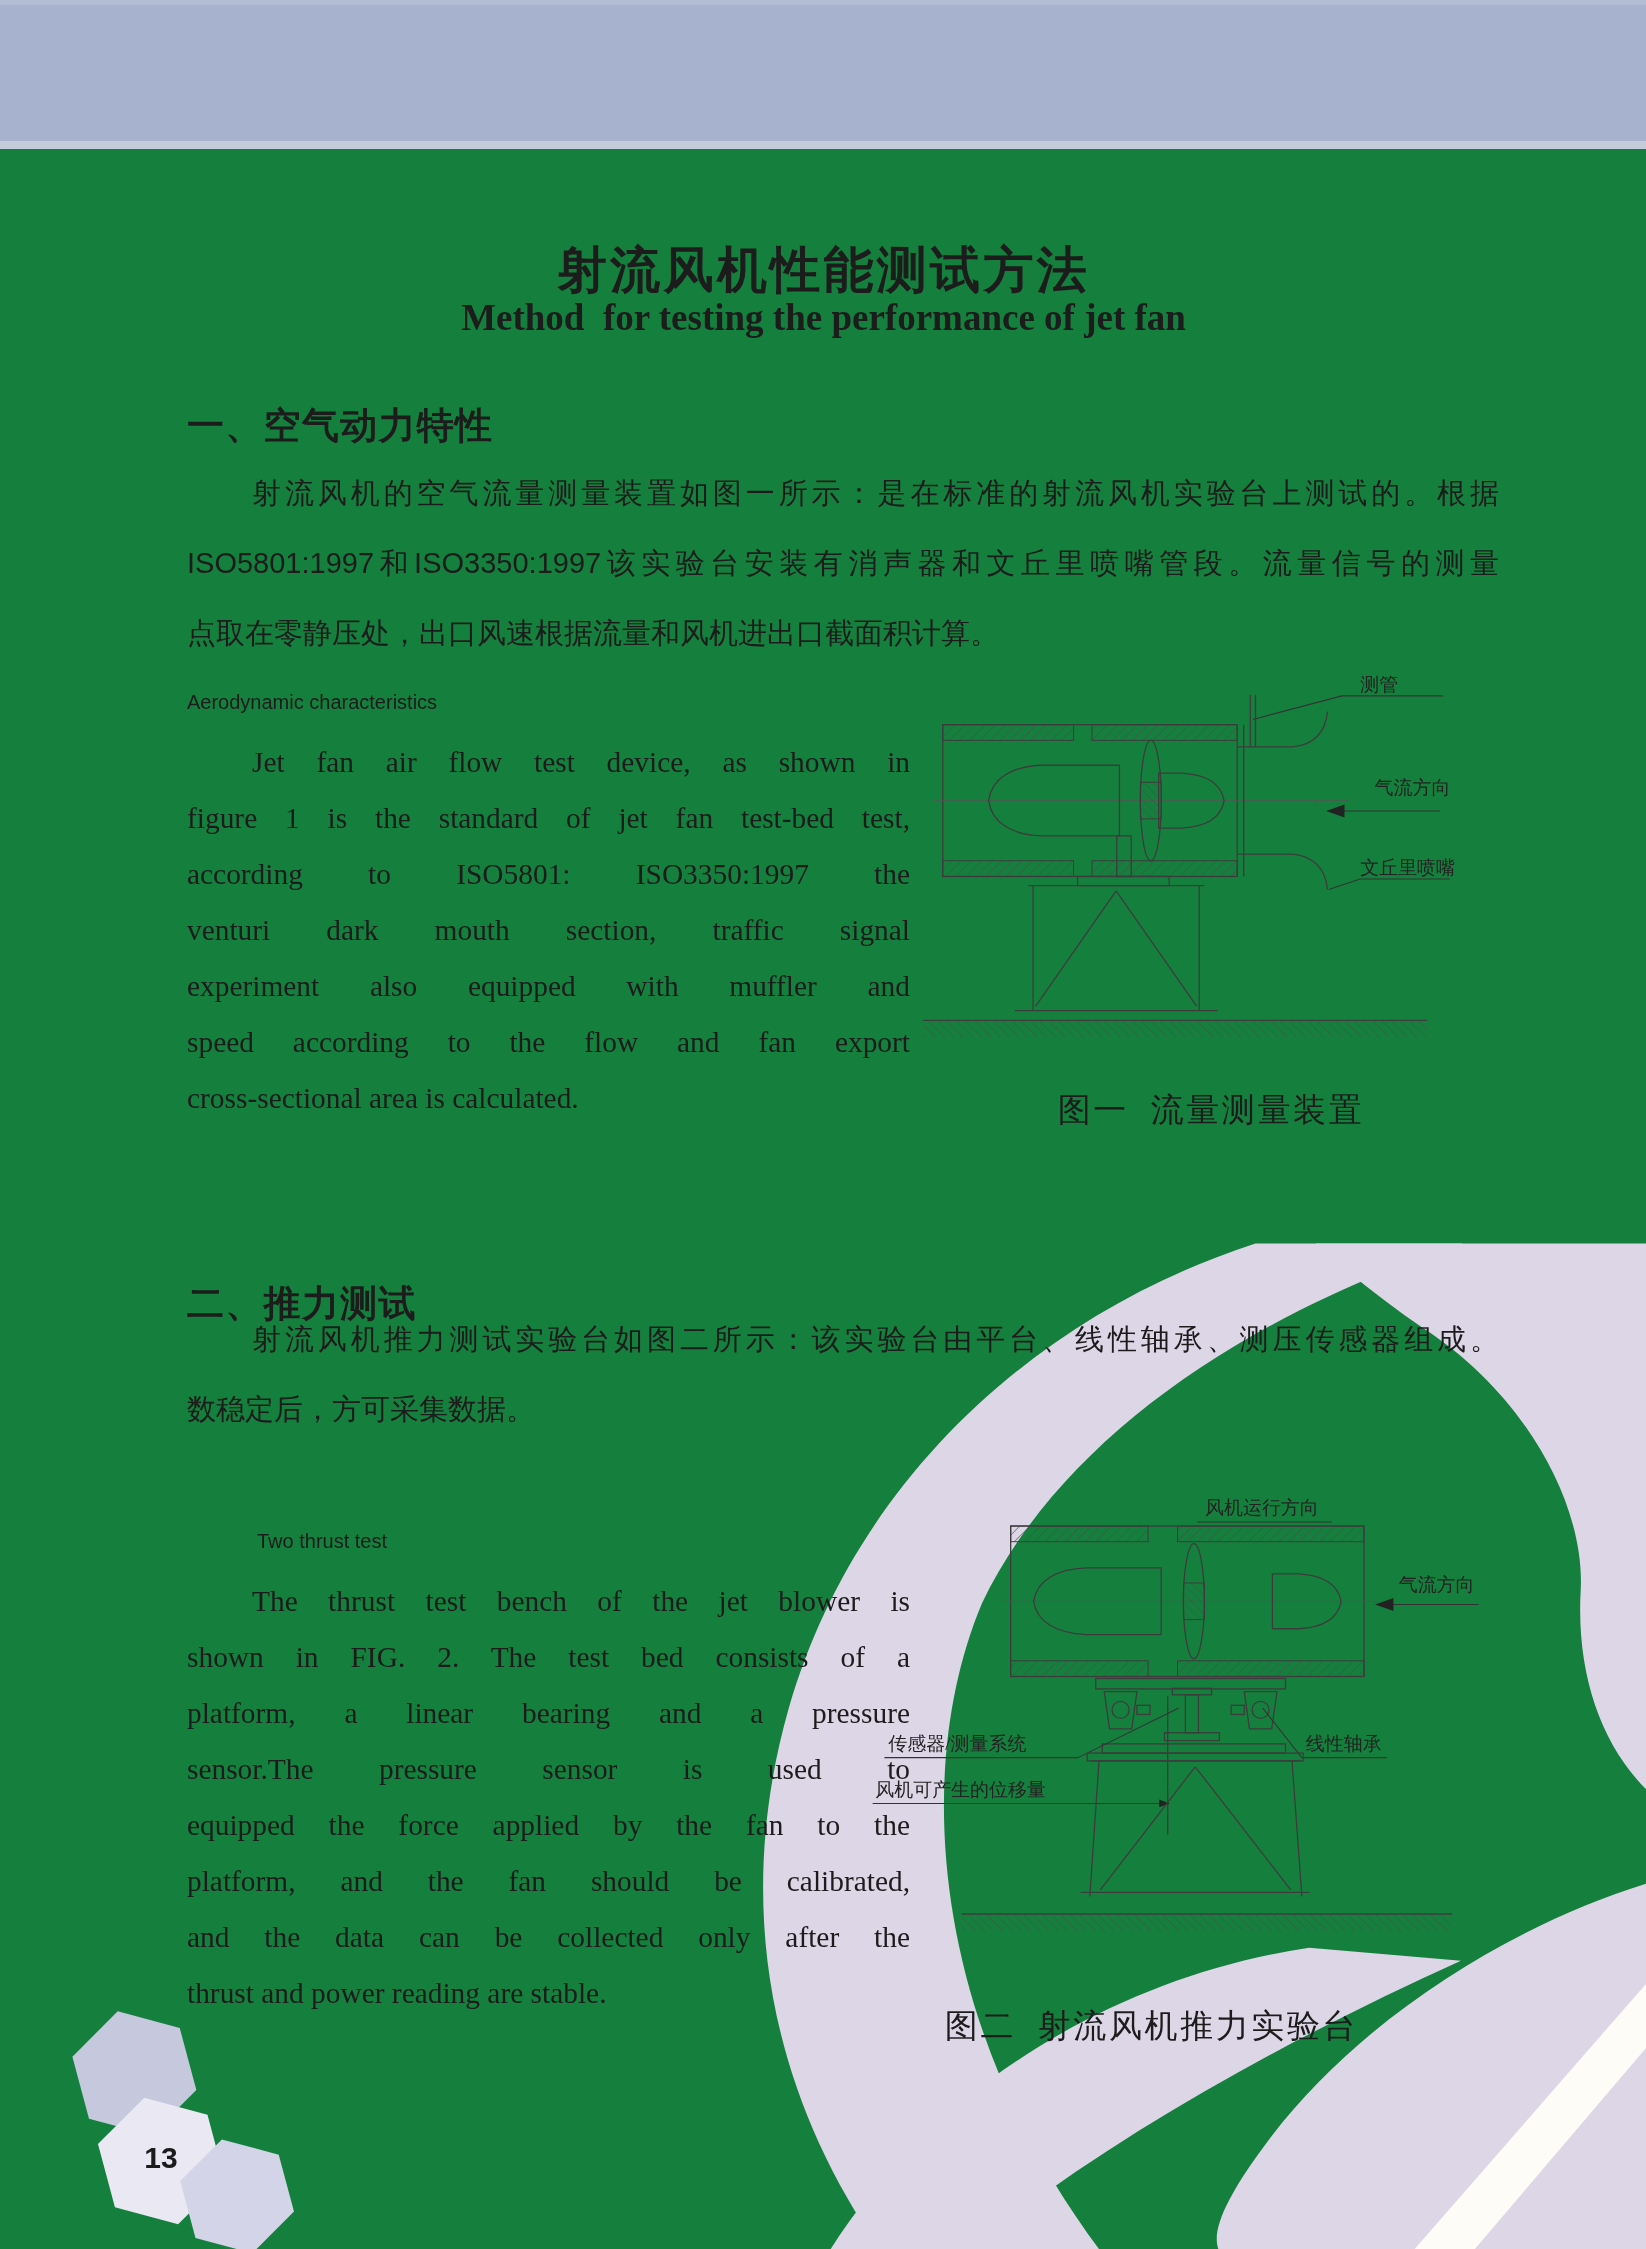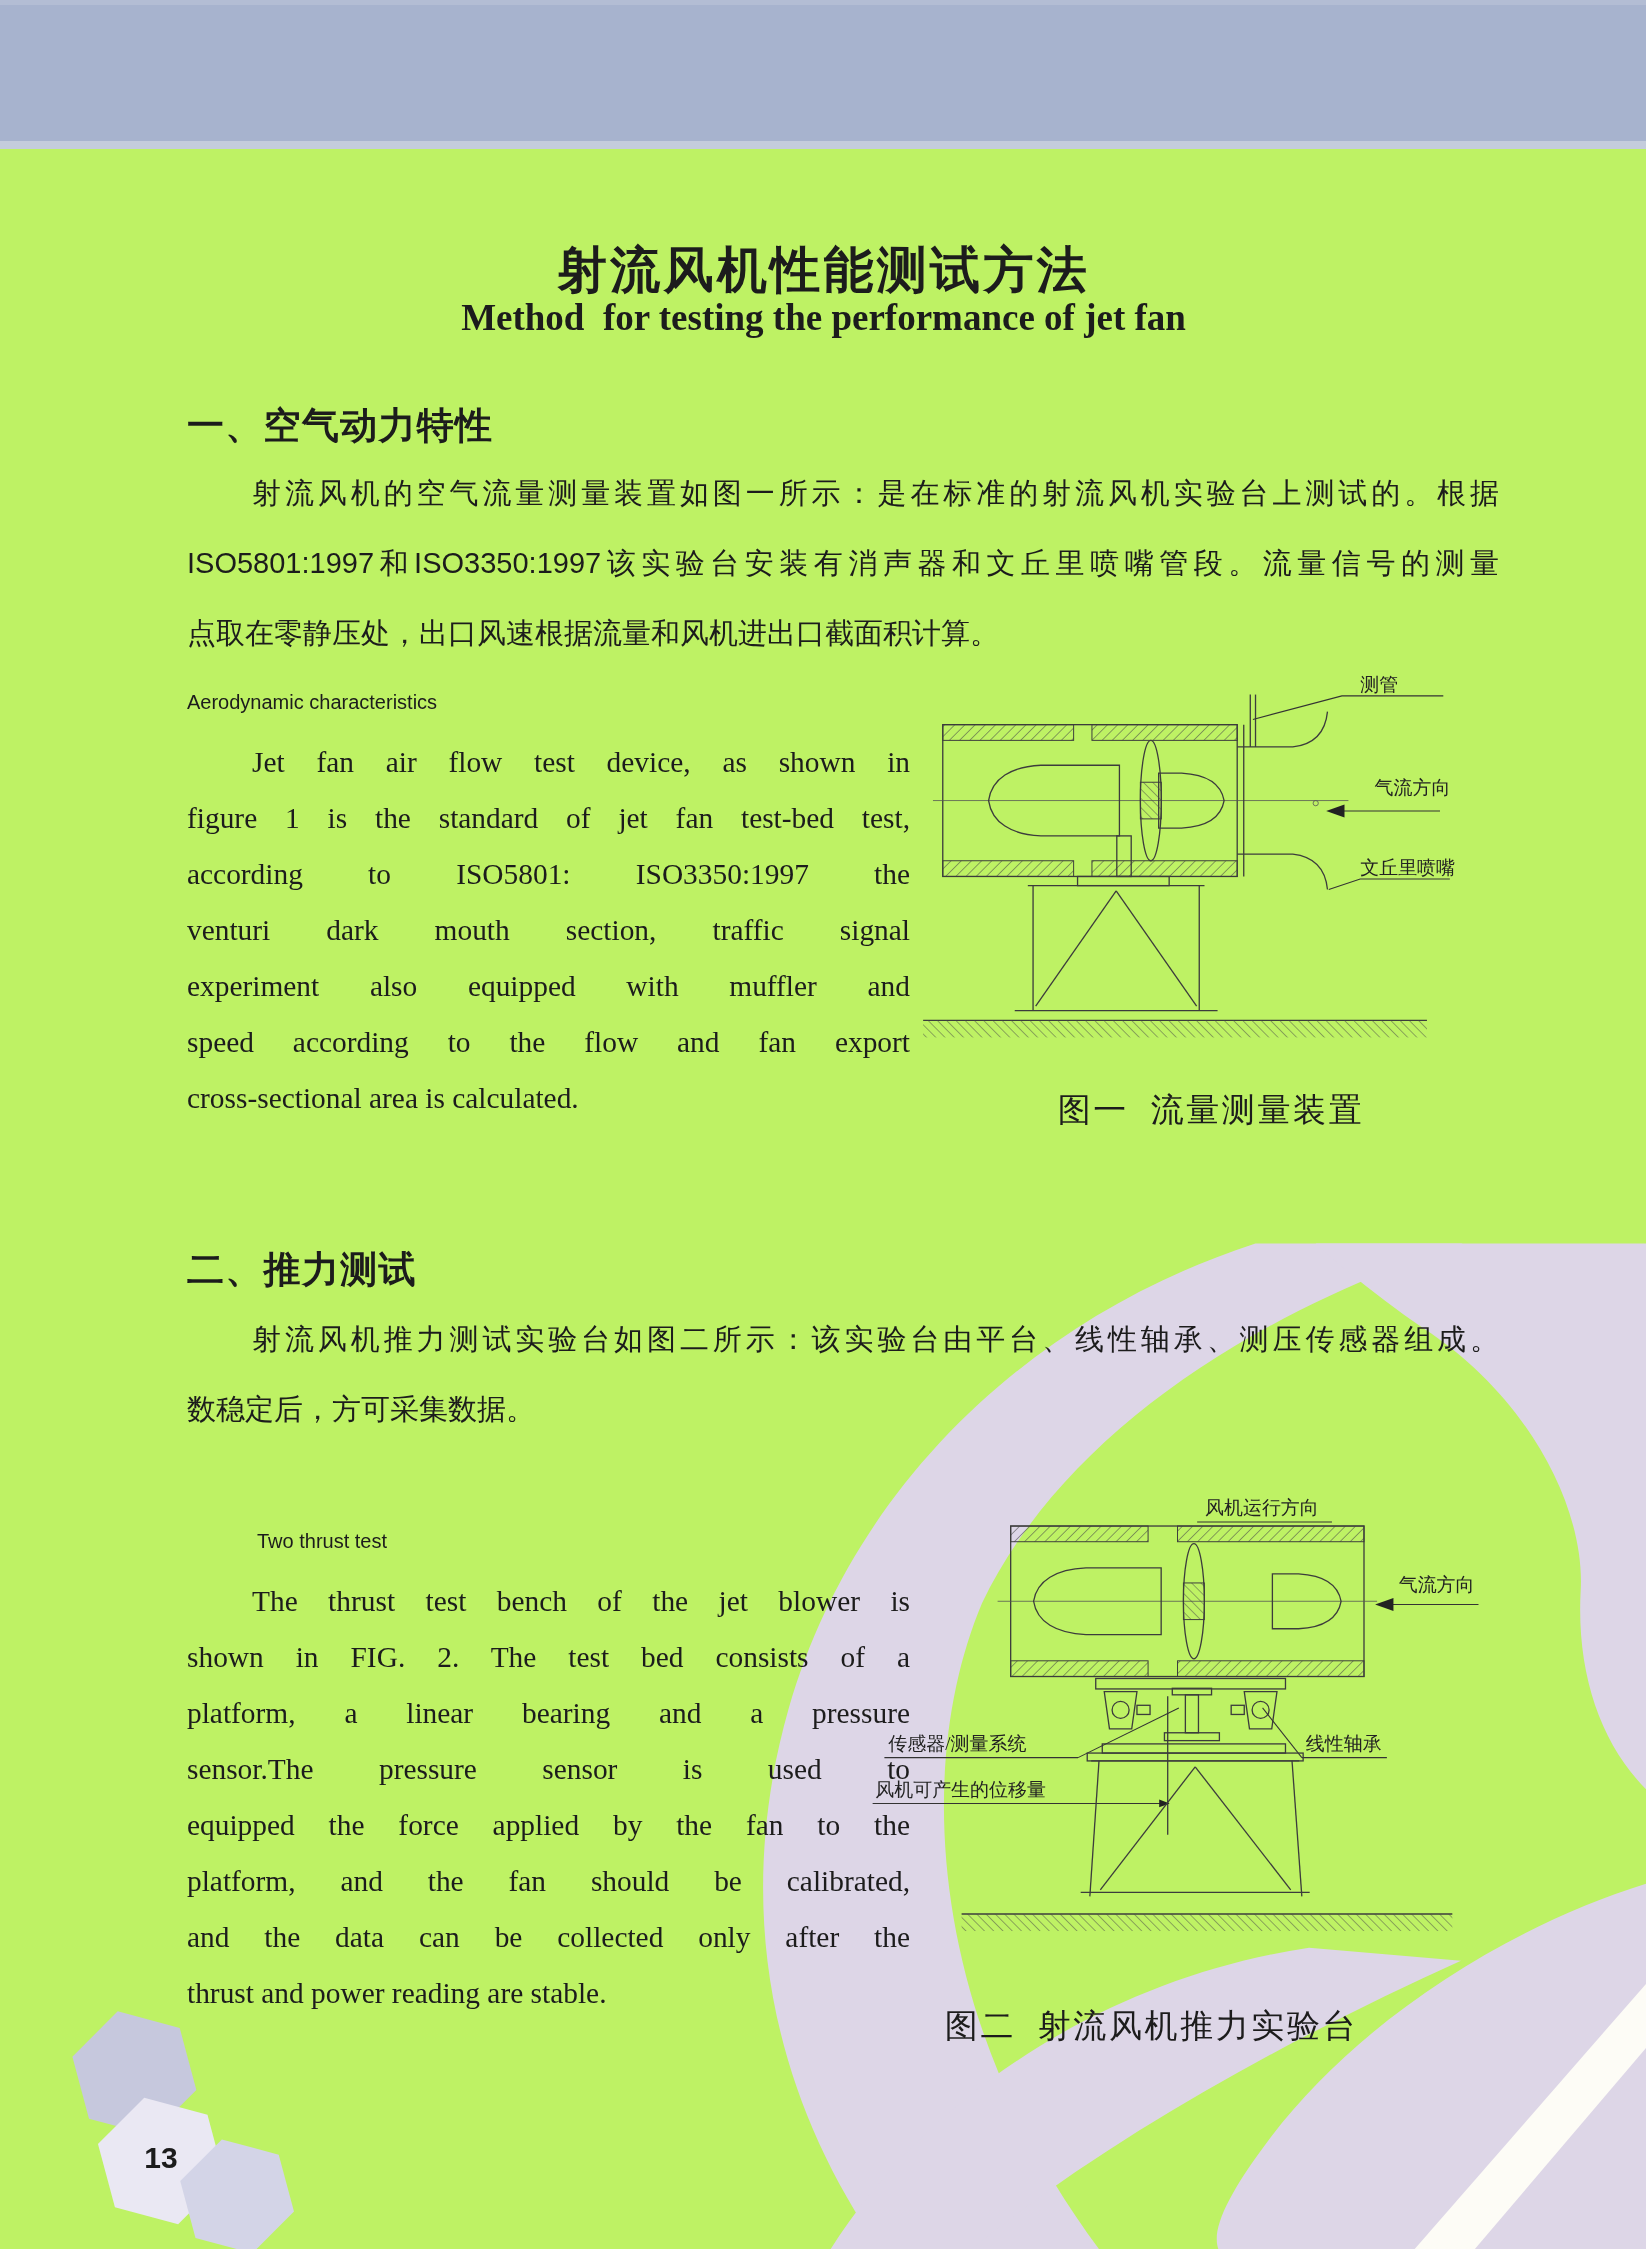--- a/index.html
+++ b/index.html
@@ -1,18 +1,18 @@
 <!DOCTYPE html>
 <html style="font-size:10.5px"><head>
 <meta charset="utf-8">
 <style>
   html,body{margin:0;padding:0;background:#e8e8e8;}
   .page{
     position:relative; width:1647px; height:2250px;
-    background:#bef264; overflow:hidden;
+    background:#15803d; overflow:hidden;
     font-family:"Liberation Sans", sans-serif; color:#1c1c1c;
   }
   .header-band{
     position:absolute; left:0; top:0; width:1647px; height:149px;
     background:linear-gradient(#b3bdd4 0 5.2px, #a7b3ce 5.2px 141px, #c4ccdc 141px 149px);
   }
   .bg-art{position:absolute; left:0; top:0; width:1647px; height:2250px; z-index:1;}
   .layer{position:absolute; z-index:2;}
   .title-zh{
     left:0; top:237px; width:1647px; text-align:center;
@@ -144,21 +144,21 @@
       <text x="690" y="214">气流方向</text>
       <line class="leader" x1="632" y1="240" x2="790" y2="240"></line>
       <polygon points="616,240 644,230 644,250" fill="#222"></polygon>
       <polyline class="leader" points="620,360 668,344 805,344"></polyline>
       <text x="668" y="336">文丘里喷嘴</text>
     </svg>
   </div>
 
   <div class="layer caption" style="left:949px; top:1088px; width:524px;">图一  流量测量装置</div>
 
-  <div class="layer sec-head" style="left:187px; top:1245px;">二、推力测试</div>
+  <div class="layer sec-head" style="left:187px; top:1279px;">二、推力测试</div>
 
   <div class="layer zh-para" style="left:187px; top:1304px;">
     <div class="jline indent">射流风机推力测试实验台如图二所示：该实验台由平台、线性轴承、测压传感器组成。</div>
     <div class="jline end">数稳定后，方可采集数据。</div>
   </div>
 
   <div class="layer en-head" style="left:257px; top:1530px;">Two thrust test</div>
 
   <div class="layer en-para" style="left:187px; top:1573px;">
     <div class="jline indent">The thrust test bench of the jet blower is</div>

